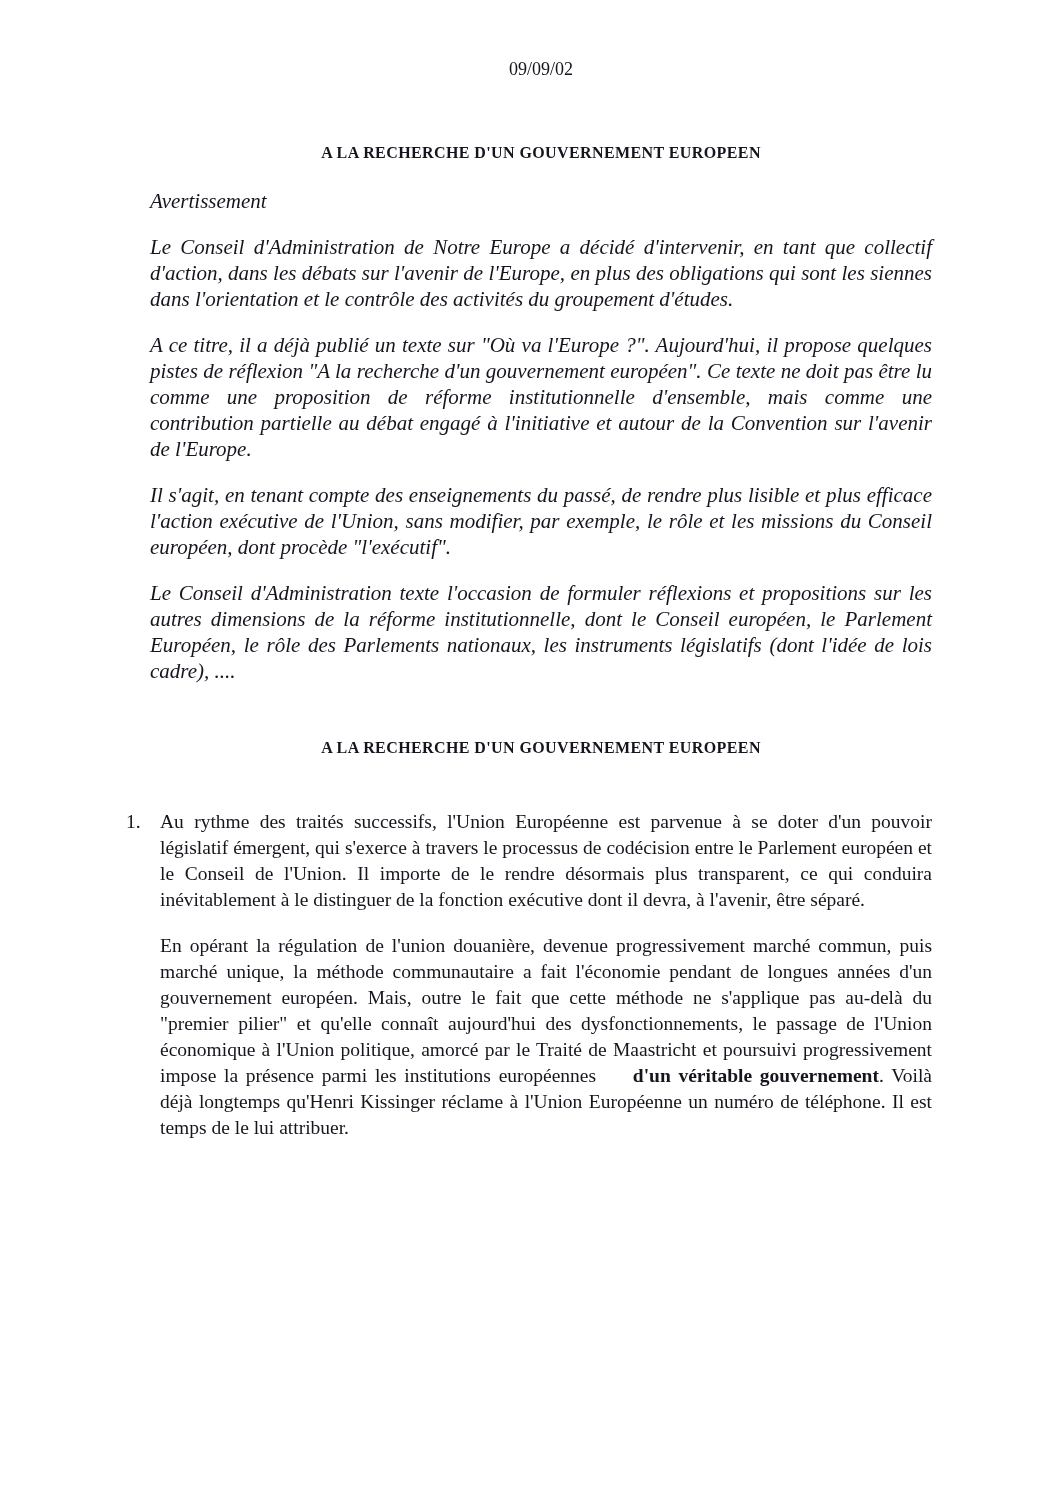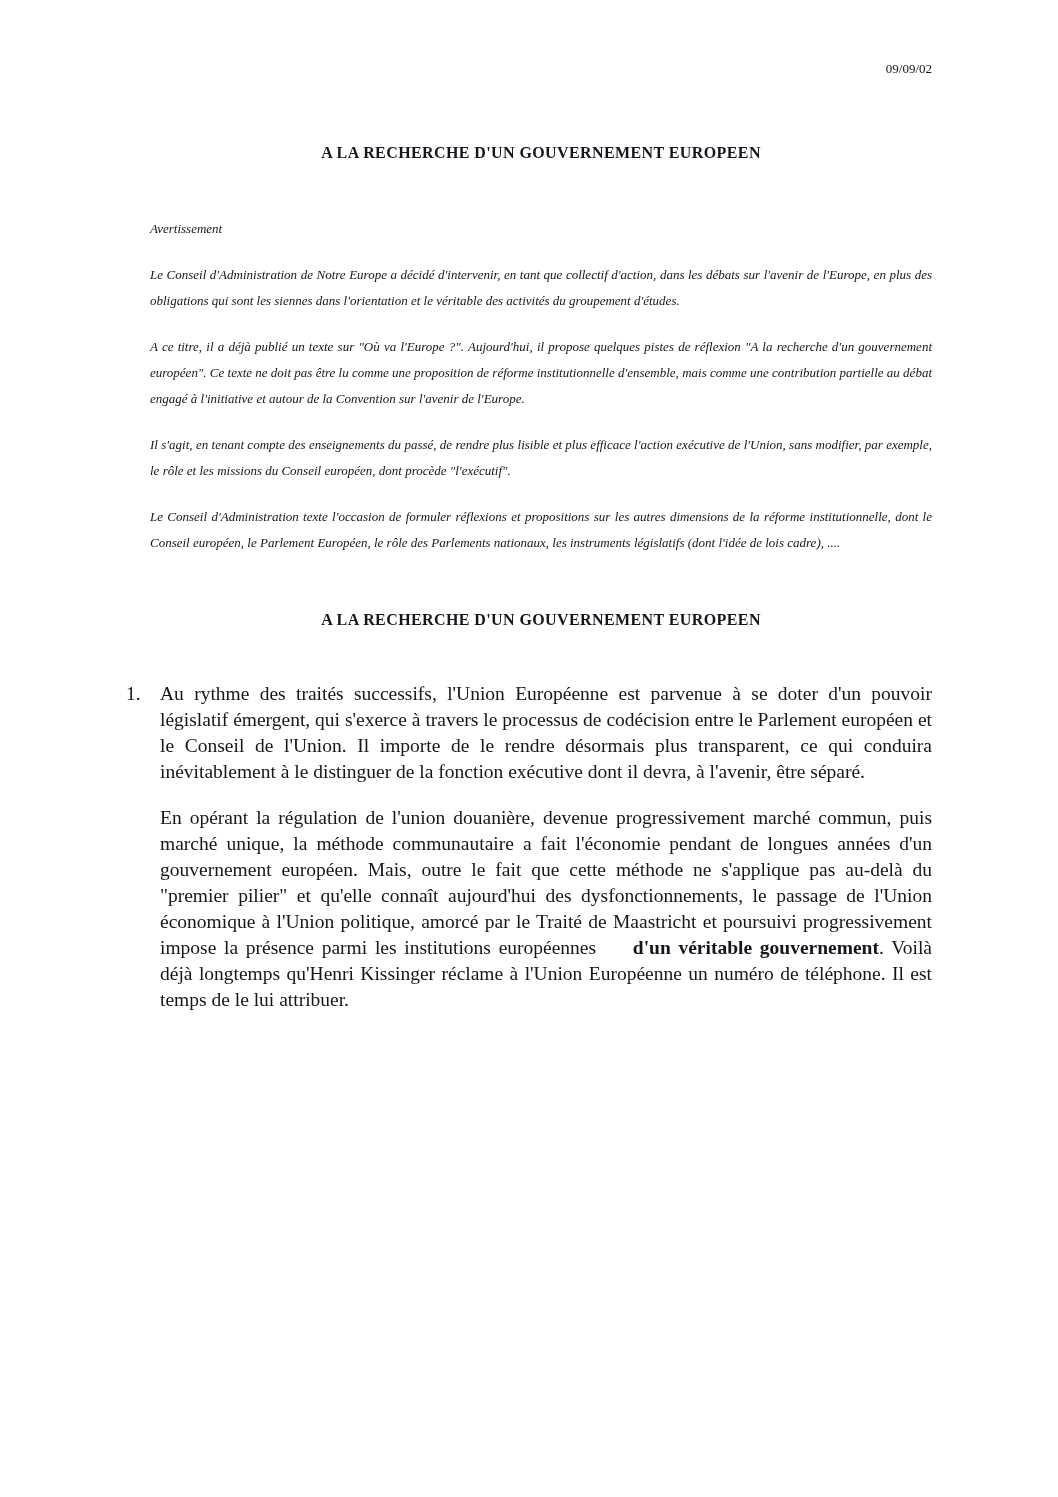--- a/index.html
+++ b/index.html
@@ -9,36 +9,36 @@
     width: 1058px;
     height: 1497px;
     margin: 0 auto;
     background: #ffffff;
     font-family: "Liberation Serif", serif;
     color: #15151e;
     padding: 58px 126px 0 150px;
     overflow: hidden;
   }
   .date {
-    text-align: right;
-    font-size: 13px;
+    text-align: center;
+    font-size: 18px;
     line-height: 22px;
   }
   .doc-title {
     text-align: center;
     font-weight: bold;
     font-size: 16px;
     letter-spacing: 0.4px;
     margin-top: 64px;
     font-variant: small-caps;
   }
   .avert {
-    margin-top: 54px;
+    margin-top: 26px;
     font-style: italic;
-    font-size: 13px;
+    font-size: 21px;
     line-height: 26px;
   }
   .avert-title {
     margin-bottom: 20px;
   }
   .avert p.body-par {
     text-align: justify;
     margin-bottom: 20px;
   }
   .section-heading {
@@ -76,21 +76,21 @@
 <body>
 
 <div class="page">
 
   <div class="date">09/09/02</div>
 
   <div class="doc-title">A LA RECHERCHE D'UN GOUVERNEMENT EUROPEEN</div>
 
   <div class="avert">
     <p class="avert-title">Avertissement</p>
-    <p class="body-par">Le Conseil d'Administration de Notre Europe a décidé d'intervenir, en tant que collectif d'action, dans les débats sur l'avenir de l'Europe, en plus des obligations qui sont les siennes dans l'orientation et le véritable des activités du groupement d'études.</p>
+    <p class="body-par">Le Conseil d'Administration de Notre Europe a décidé d'intervenir, en tant que collectif d'action, dans les débats sur l'avenir de l'Europe, en plus des obligations qui sont les siennes dans l'orientation et le contrôle des activités du groupement d'études.</p>
     <p class="body-par">A ce titre, il a déjà publié un texte sur "Où va l'Europe ?". Aujourd'hui, il propose quelques pistes de réflexion "A la recherche d'un gouvernement européen". Ce texte ne doit pas être lu comme une proposition de réforme institutionnelle d'ensemble, mais comme une contribution partielle au débat engagé à l'initiative et autour de la Convention sur l'avenir de l'Europe.</p>
     <p class="body-par">Il s'agit, en tenant compte des enseignements du passé, de rendre plus lisible et plus efficace l'action exécutive de l'Union, sans modifier, par exemple, le rôle et les missions du Conseil européen, dont procède "l'exécutif".</p>
     <p class="body-par">Le Conseil d'Administration texte l'occasion de formuler réflexions et propositions sur les autres dimensions de la réforme institutionnelle, dont le Conseil européen, le Parlement Européen, le rôle des Parlements nationaux, les instruments législatifs (dont l'idée de lois cadre), ....</p>
   </div>
 
   <div class="section-heading">A LA RECHERCHE D'UN GOUVERNEMENT EUROPEEN</div>
 
   <div class="numbered">
     <div class="num">1.</div>
     <div class="content">

